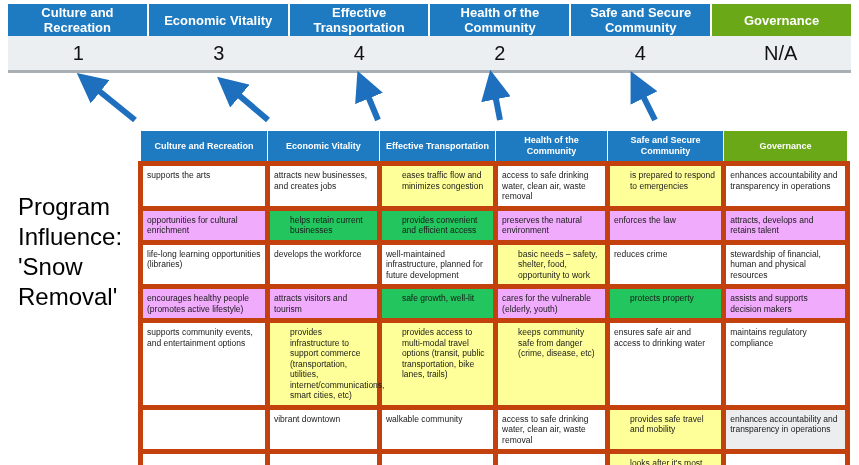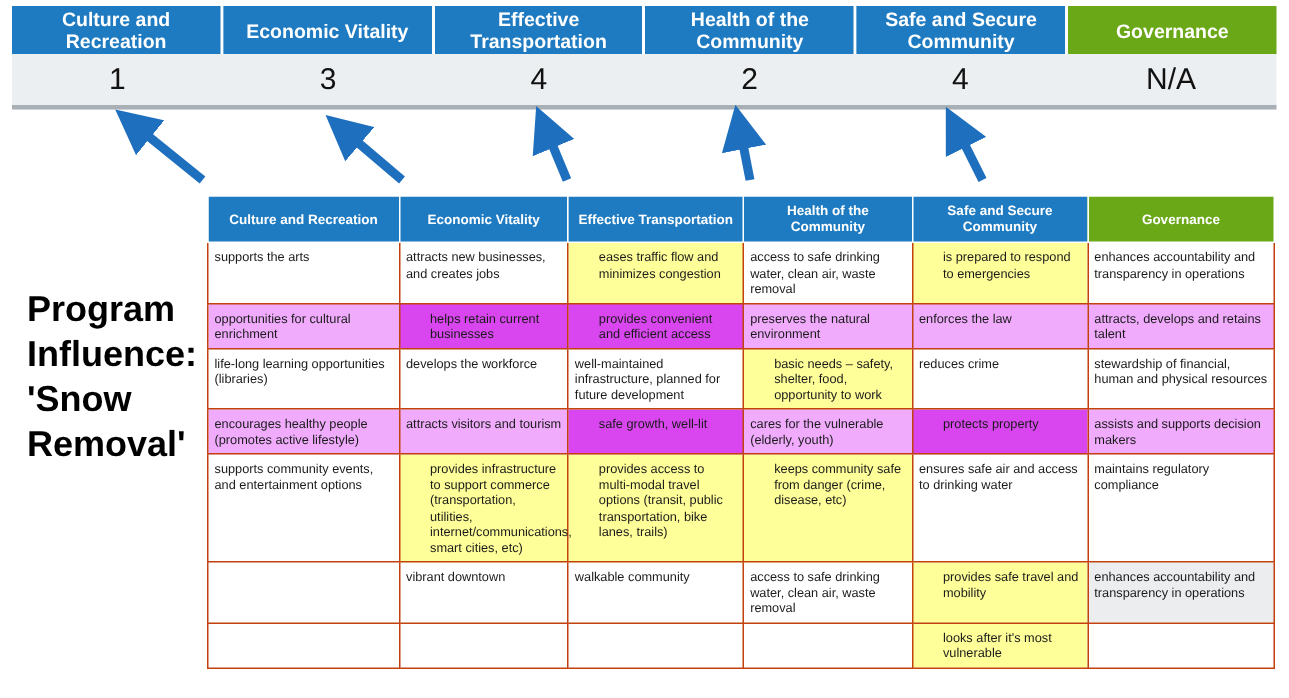--- a/index.html
+++ b/index.html
@@ -76,21 +76,20 @@
   
   #caption {
     position: absolute;
     left: 18px;
     top: 192px;
     width: 118px;
     font-size: 24px;
     line-height: 30px;
     color: #000000;
     text-align: left;
-    font-weight: bold;
   }
 
   
   #matrix {
     position: absolute;
     left: 138px;
     top: 130px;
     width: 712px;
     border-collapse: collapse;
     table-layout: fixed;
@@ -107,39 +106,39 @@
   }
   #matrix th.gov {
     background: #6aa818;
   }
   #matrix td {
     font-size: 8.5px;
     line-height: 10.5px;
     color: #1a1a1a;
     vertical-align: top;
     padding: 4px 4px;
-    border: 1px solid #c2410c;
+    border: 5px solid #c2410c;
     background: #ffffff;
     height: 20px;
   }
   #matrix td.hl {
     background: #ffff99;
     padding-left: 20px;
   }
   #matrix td.gray {
     background: #ebedee;
   }
   #matrix td.empty {
     background: #ffffff;
   }
   #matrix tr.shade td {
     background: #f0abfc;
   }
   #matrix tr.shade td.hl {
-    background: #d946ef;
+    background: #22c55e;
   }
   col.c0 { width: 118px; }
   col.c1 { width: 104px; }
   col.c2 { width: 108px; }
   col.c3 { width: 104px; }
   col.c4 { width: 108px; }
   col.c5 { width: 115px; }
 </style>
 </head>
 <body>

